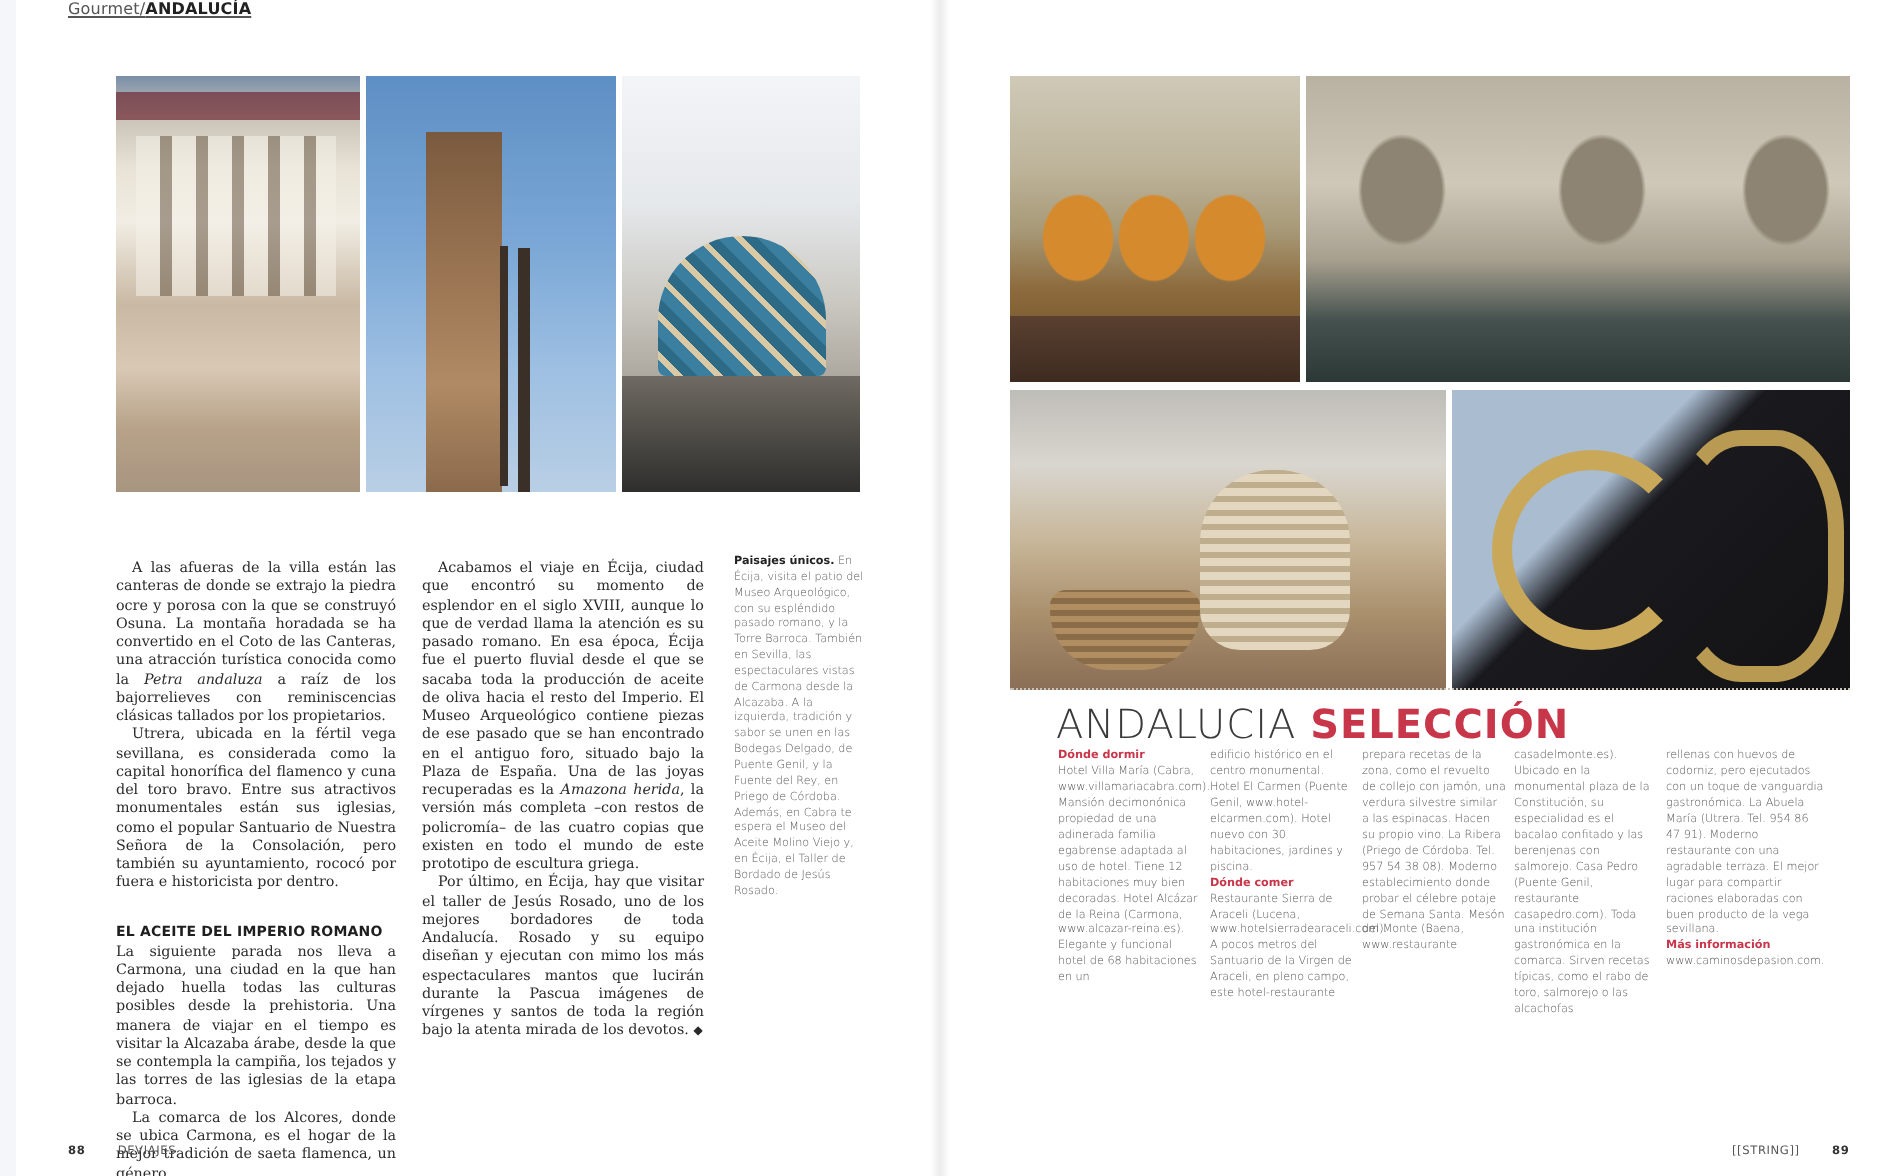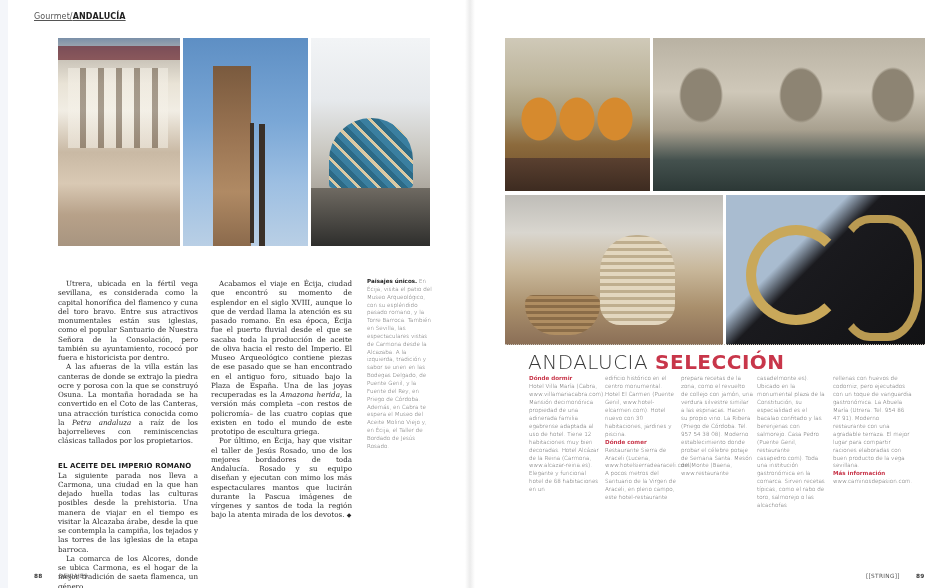--- a/index.html
+++ b/index.html
@@ -6,21 +6,21 @@
   html, body { width: 940px; height: 588px; overflow: hidden; background: #f4f6fa; }
   body { position: relative; font-family: "DejaVu Serif", serif; color: #2b2b2b; }
 
   .page { position: absolute; top: 0; height: 588px; background: #ffffff; }
   .page-left { left: 8px; width: 462px; }
   .page-right { left: 470px; width: 470px; }
   .gutter { position: absolute; left: 465px; top: 0; width: 10px; height: 588px;
     background: linear-gradient(to right, #ffffff, #ececec 50%, #ffffff); }
 
   .breadcrumb { position: absolute; left: 34px; top: 0px; font-family: "DejaVu Sans", sans-serif;
-    font-size: 8px; color: #555; text-decoration: underline; letter-spacing: 0.1px; margin-top: 12px; }
+    font-size: 8px; color: #555; text-decoration: underline; letter-spacing: 0.1px; }
   .breadcrumb b { font-weight: bold; color: #222; }
 
   .photo { position: absolute; overflow: hidden; }
   .ph-courtyard { left: 58px; top: 38px; width: 122px; height: 208px;
     background: linear-gradient(180deg, #7a8fa8 0%, #c9c3b8 10%, #e9e3d6 22%, #f1ede4 35%, #c9b9a4 55%, #d9c9b4 70%, #b7a189 85%, #a89580 100%); }
   .ph-courtyard::before { content:""; position:absolute; left:10px; top:30px; width:100px; height:80px;
     background: repeating-linear-gradient(90deg, #f5f1e8 0 12px, #6b5a48 12px 18px); opacity:.55; }
   .ph-courtyard::after { content:""; position:absolute; left:0; top:8px; width:122px; height:14px; background:#6e2a33; opacity:.7; }
   .ph-tower { left: 183px; top: 38px; width: 125px; height: 208px;
     background: linear-gradient(180deg, #5e8fc4 0%, #7aa7d6 40%, #9dbfe2 70%, #b9cfe5 100%); }
@@ -98,22 +98,22 @@
 
 <div class="breadcrumb">
   <span>Gourmet/</span><b>ANDALUCÍA</b>
 </div>
 
 <div class="photo ph-courtyard" title="Patio con arcos y fuente"></div>
 <div class="photo ph-tower" title="Torre barroca con cruz"></div>
 <div class="photo ph-dome" title="Cúpula de azulejos"></div>
 
 <div class="col col-1">
+  <p><span>A las afueras de la villa están las canteras de donde se extrajo la piedra ocre y porosa con la que se construyó Osuna. La montaña horadada se ha convertido en el Coto de las Canteras, una atracción turística conocida como la </span><i>Petra andaluza</i><span> a raíz de los bajorrelieves con reminiscencias clásicas tallados por los propietarios.</span></p>
   <p>Utrera, ubicada en la fértil vega sevillana, es considerada como la capital honorífica del flamenco y cuna del toro bravo. Entre sus atractivos monumentales están sus iglesias, como el popular Santuario de Nuestra Señora de la Consolación, pero también su ayuntamiento, rococó por fuera e historicista por dentro.</p>
-  <p><span>A las afueras de la villa están las canteras de donde se extrajo la piedra ocre y porosa con la que se construyó Osuna. La montaña horadada se ha convertido en el Coto de las Canteras, una atracción turística conocida como la </span><i>Petra andaluza</i><span> a raíz de los bajorrelieves con reminiscencias clásicas tallados por los propietarios.</span></p>
   <div class="sub-head">EL ACEITE DEL IMPERIO ROMANO</div>
   <p class="noind">La siguiente parada nos lleva a Carmona, una ciudad en la que han dejado huella todas las culturas posibles desde la prehistoria. Una manera de viajar en el tiempo es visitar la Alcazaba árabe, desde la que se contempla la campiña, los tejados y las torres de las iglesias de la etapa barroca.</p>
   <p>La comarca de los Alcores, donde se ubica Carmona, es el hogar de la mejor tradición de saeta flamenca, un género</p>
 </div>
 
 <div class="col col-2">
   <p><span>Acabamos el viaje en Écija, ciudad que encontró su momento de esplendor en el siglo XVIII, aunque lo que de verdad llama la atención es su pasado romano. En esa época, Écija fue el puerto fluvial desde el que se sacaba toda la producción de aceite de oliva hacia el resto del Imperio. El Museo Arqueológico contiene piezas de ese pasado que se han encontrado en el antiguo foro, situado bajo la Plaza de España. Una de las joyas recuperadas es la </span><i>Amazona herida</i><span>, la versión más completa –con restos de policromía– de las cuatro copias que existen en todo el mundo de este prototipo de escultura griega.</span></p>
   <p><span>Por último, en Écija, hay que visitar el taller de Jesús Rosado, uno de los mejores bordadores de toda Andalucía. Rosado y su equipo diseñan y ejecutan con mimo los más espectaculares mantos que lucirán durante la Pascua imágenes de vírgenes y santos de toda la región bajo la atenta mirada de los devotos.</span> <span class="endmark">◆</span></p>
 </div>
 

